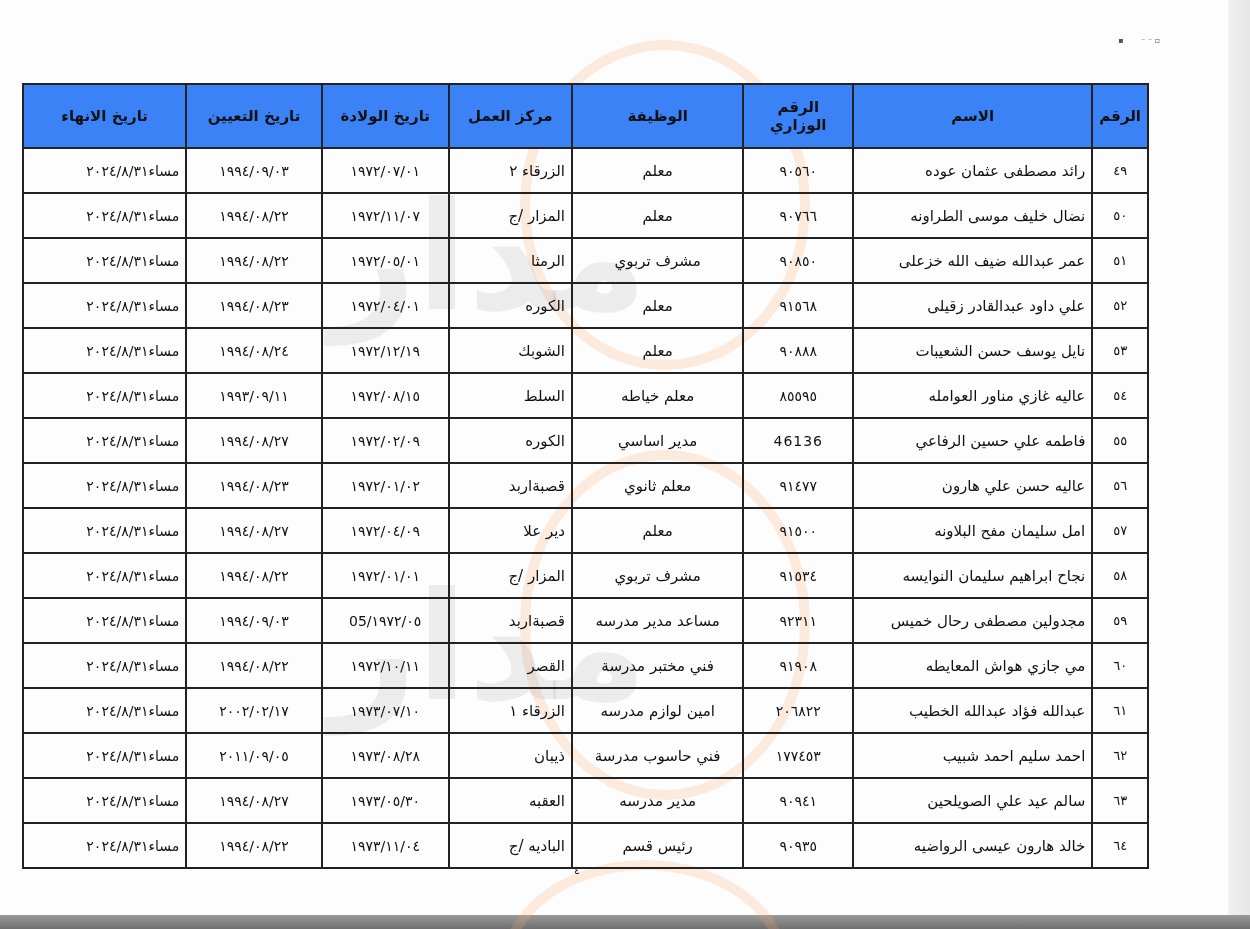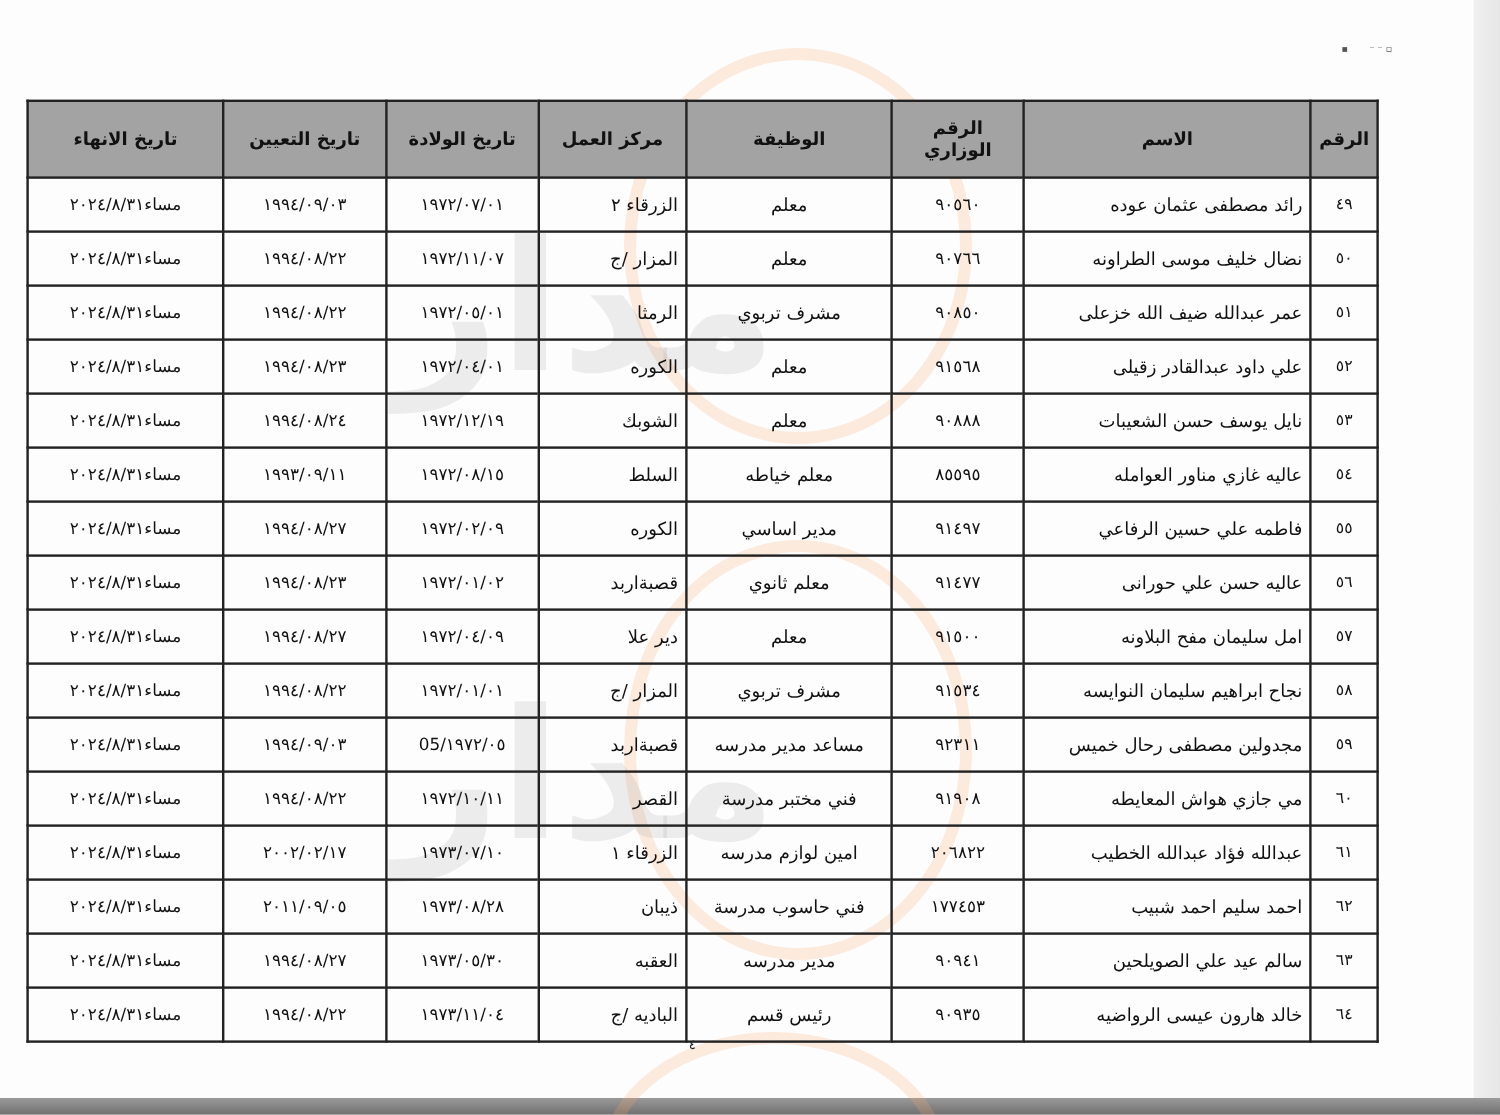--- a/index.html
+++ b/index.html
@@ -38,30 +38,30 @@
     table.roster {
       position:absolute; left:22px; top:83px; width:1127px;
       border-collapse:collapse; direction:rtl;
       font-family:"DejaVu Sans", sans-serif; font-size:15px; color:#111;
       background:transparent;
     }
     table.roster th, table.roster td {
       border:2px solid #222; height:43px; padding:0 6px; vertical-align:middle;
     }
     table.roster th {
-      background:#a3a3a3; height:62px; font-weight:bold; font-size:15px; text-align:center;
+      background:#3b82f6; height:62px; font-weight:bold; font-size:15px; text-align:center;
     }
     td.c-num { width:34px; text-align:center; font-size:13px; }
     td.c-name { width:233px; text-align:right;margin-top:12px; }
     td.c-mid { width:98px; text-align:center; letter-spacing:1px; font-size:14px; }
     td.c-job { width:162px; text-align:center; }
     td.c-center { width:112px; text-align:right; }
     td.c-dob { width:115px; text-align:center; letter-spacing:1.5px; font-size:14px;margin-left:20px; }
     td.c-app { width:124px; text-align:center; letter-spacing:1.5px; font-size:14px;margin-top:24px; }
-    td.c-end { width:152px; text-align:center; letter-spacing:1px; font-size:14px; }
+    td.c-end { width:152px; letter-spacing:1px; font-size:14px; }
     .page-number {
       position:absolute; left:574px; top:864px; font-size:11px; color:#222;
     }
   </style>
 </head>
 <body>
 
 <div class="page"></div>
 <div class="page-edge"></div>
 <div class="bottom-bar"></div>
@@ -144,30 +144,30 @@
         <td class="c-mid">٨٥٥٩٥</td>
         <td class="c-job">معلم خياطه</td>
         <td class="c-center">السلط</td>
         <td class="c-dob">١٩٧٢/٠٨/١٥</td>
         <td class="c-app">١٩٩٣/٠٩/١١</td>
         <td class="c-end">مساء٢٠٢٤/٨/٣١</td>
       </tr>
       <tr>
         <td class="c-num">٥٥</td>
         <td class="c-name">فاطمه علي حسين الرفاعي</td>
-        <td class="c-mid">٩١٤٩٧</td>
+        <td class="c-mid">46136</td>
         <td class="c-job">مدير اساسي</td>
         <td class="c-center">الكوره</td>
         <td class="c-dob">١٩٧٢/٠٢/٠٩</td>
         <td class="c-app">١٩٩٤/٠٨/٢٧</td>
         <td class="c-end">مساء٢٠٢٤/٨/٣١</td>
       </tr>
       <tr>
         <td class="c-num">٥٦</td>
-        <td class="c-name">عاليه حسن علي حورانى</td>
+        <td class="c-name">عاليه حسن علي هارون</td>
         <td class="c-mid">٩١٤٧٧</td>
         <td class="c-job">معلم ثانوي</td>
         <td class="c-center">قصبةاربد</td>
         <td class="c-dob">١٩٧٢/٠١/٠٢</td>
         <td class="c-app">١٩٩٤/٠٨/٢٣</td>
         <td class="c-end">مساء٢٠٢٤/٨/٣١</td>
       </tr>
       <tr>
         <td class="c-num">٥٧</td>
         <td class="c-name">امل سليمان مفح البلاونه</td>

